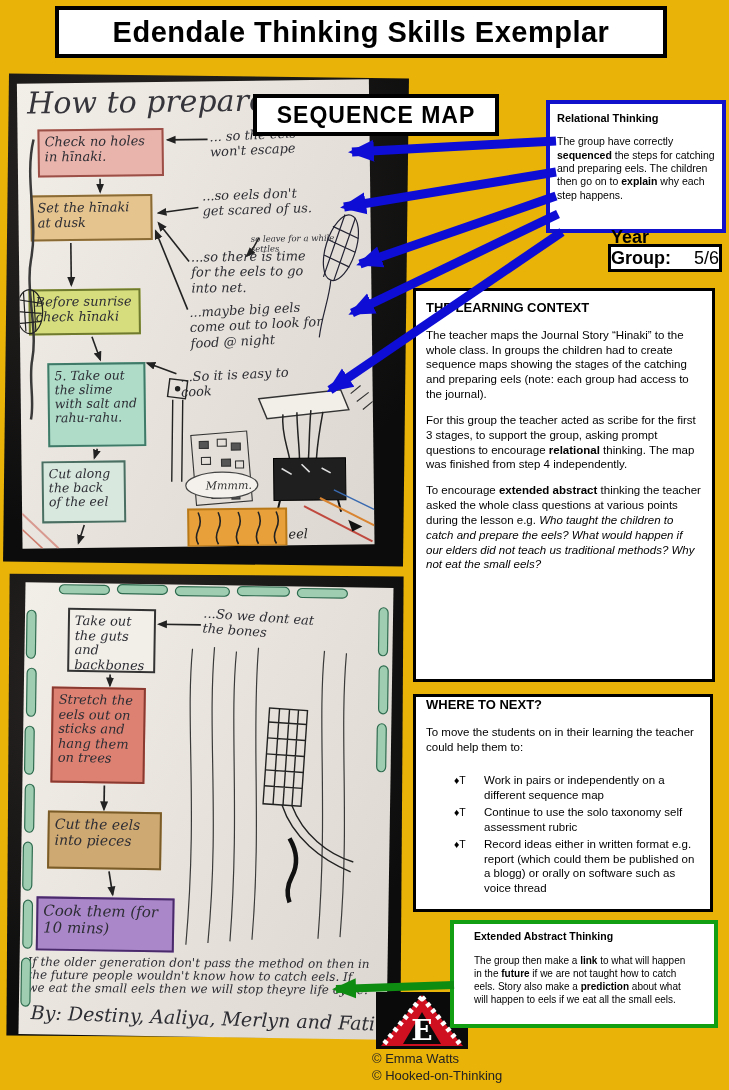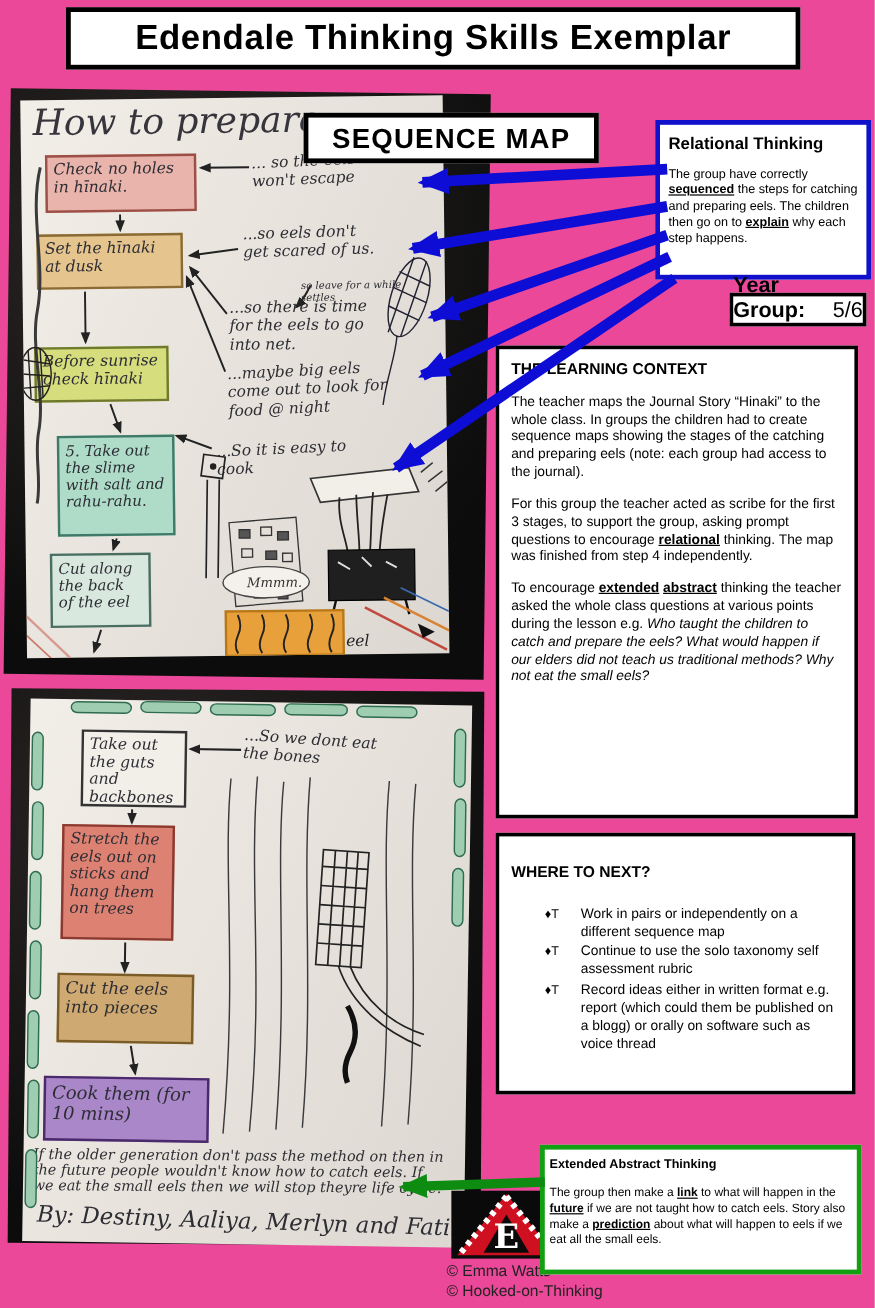--- a/index.html
+++ b/index.html
@@ -1,17 +1,17 @@
 <!DOCTYPE html>
 <html><head>
 <meta charset="utf-8">
 <style>
   * { margin:0; padding:0; box-sizing:border-box; }
   body { background:#ffffff; }
-  .page { position:relative; width:729px; height:1090px; background:#ec4899; overflow:hidden;
+  .page { position:relative; width:729px; height:1090px; background:#eab308; overflow:hidden;
           font-family:"Liberation Sans", sans-serif; color:#000; }
 
   
   .title-box { position:absolute; left:55px; top:6px; width:612px; height:52px; border:4px solid #000;
                background:#fff; display:flex; align-items:center; justify-content:center;
                font-weight:bold; font-size:29px; letter-spacing:.5px; z-index:11; }
   .seq-box { position:absolute; left:253px; top:70px; width:246px; height:42px; border:4px solid #000;
              background:#fff; display:flex; align-items:center; justify-content:center;
              font-weight:bold; font-size:23px; letter-spacing:1px; z-index:12;margin-top:24px; }
 
@@ -50,27 +50,27 @@
   .p2-byline { position:absolute; left:12px; top:422px; font-size:19px; white-space:nowrap; transform:rotate(1deg); }
 
   
   .rt-box { position:absolute; left:546px; top:100px; width:180px; height:133px; border:4px solid #1111cc;
             background:#fff; padding:7px 7px; font-size:10.5px; line-height:1.28; z-index:10; }
   .yg-box { position:absolute; left:608px; top:244px; width:114px; height:28px; border:3px solid #000;
             background:#fff; display:flex; align-items:flex-end; justify-content:center; font-size:18px; z-index:10; }
   .lc-box { position:absolute; left:413px; top:288px; width:302px; height:394px; border:3px solid #000;
             background:#fff; padding:9px 10px; font-size:11.5px; line-height:1.29; z-index:10; }
   .wn-box { position:absolute; left:413px; top:694px; width:300px; height:218px; border:3px solid #000;
-            background:#fff; padding:22px 10px; font-size:11.5px; line-height:1.29; z-index:10; }
+            background:#fff; padding:0 10px; font-size:11.5px; line-height:1.29; z-index:10; }
   .ea-box { position:absolute; left:450px; top:920px; width:268px; height:108px; border:4px solid #12a012;
-            background:#fff; padding:6px 4px; font-size:10px; line-height:1.3; z-index:10;margin-top:34px; }
+            background:#fff; padding:6px 20px; font-size:10px; line-height:1.3; z-index:10; }
   .box-h { font-weight:bold; font-size:13px; margin:0 0 11px 0; }
-  .box-h-sm { font-weight:bold; font-size:14px; margin:0 0 10px 0; }
+  .box-h-sm { font-weight:bold; font-size:11px; margin:0 0 10px 0; }
   .para { margin:0 0 11px 0; }
-  .bu { font-weight:bold; text-decoration:underline; }
+  .bu { font-weight:bold; }
   .it { font-style:italic; }
   .brow { display:flex; margin:0 0 2px 28px; }
   .bmark { width:30px; flex:none; font-size:10.5px; padding-top:1px; }
   .btext { flex:1; }
   .yg-label { font-weight:bold; margin-right:3px; }
 
   
   .logo { position:absolute; left:376px; top:992px; width:92px; height:57px; z-index:5; }
   .copyright { position:absolute; left:372px; top:1051px; font-size:13px; line-height:1.3; color:#222; z-index:6; }
 
@@ -265,20 +265,21 @@
 
   <div class="lc-box">
     <div class="box-h">THE LEARNING CONTEXT</div>
     <div class="para">The teacher maps the Journal Story “Hinaki” to the whole class.  In groups the children had to create sequence maps showing the stages of the catching and preparing eels (note: each group had access to the journal).</div>
     <div class="para"><span>For this group the teacher acted as scribe for the first 3 stages, to support the group, asking prompt questions to encourage </span><span class="bu">relational</span><span> thinking.  The map was finished from step 4 independently.</span></div>
     <div class="para"><span>To encourage </span><span class="bu">extended</span><span> </span><span class="bu">abstract</span><span> thinking the teacher asked the whole class questions at various points during the lesson e.g. </span><span class="it">Who taught the children to catch and prepare the eels?  What would happen if our elders did not teach us traditional methods?  Why not eat the small eels?</span></div>
   </div>
 
   <div class="wn-box">
     <div class="box-h">WHERE TO NEXT?</div>
+    <div class="para">To move the students on in their learning the teacher could help them to:</div>
     <div style="height:8px"></div>
     <div class="brow">
         <span class="bmark">♦T</span>
         <span class="btext">Work in pairs or independently on a different sequence map</span>
       </div>
     <div class="brow">
         <span class="bmark">♦T</span>
         <span class="btext">Continue to use the solo taxonomy self assessment rubric</span>
       </div>
     <div class="brow">

